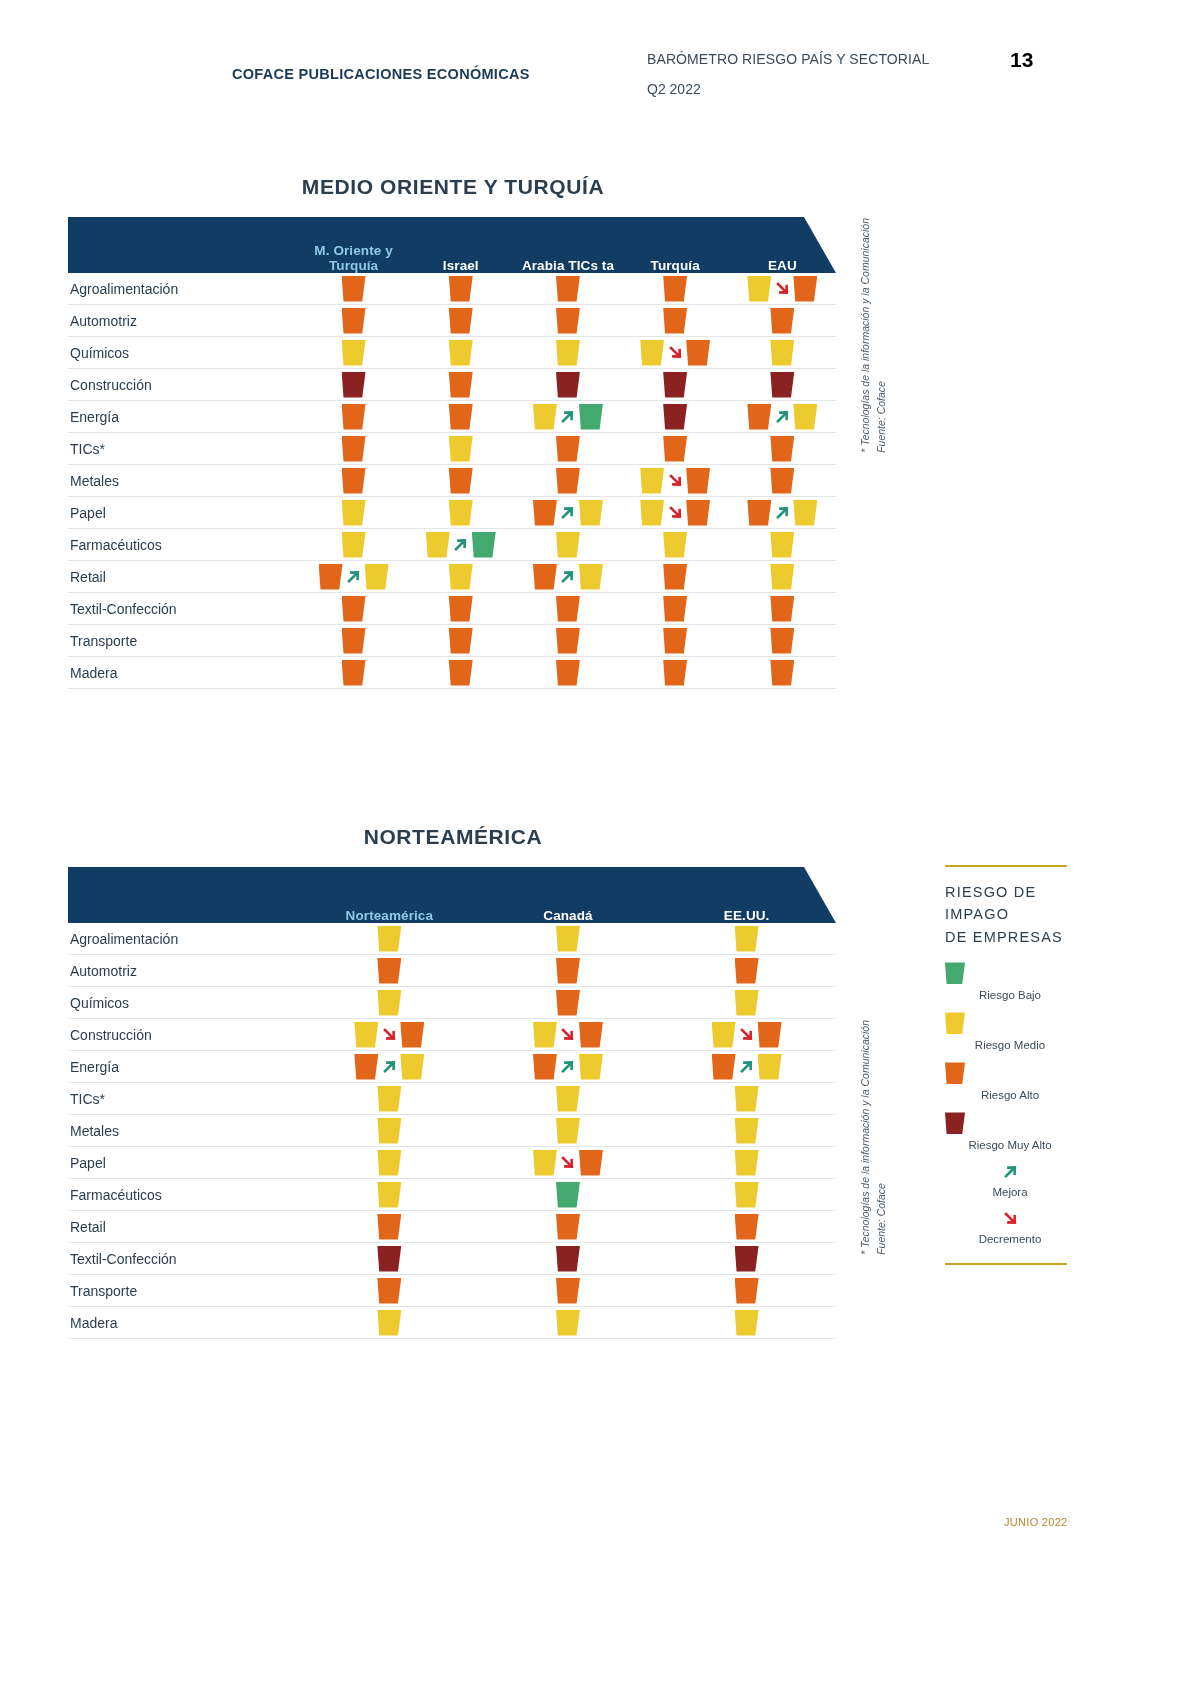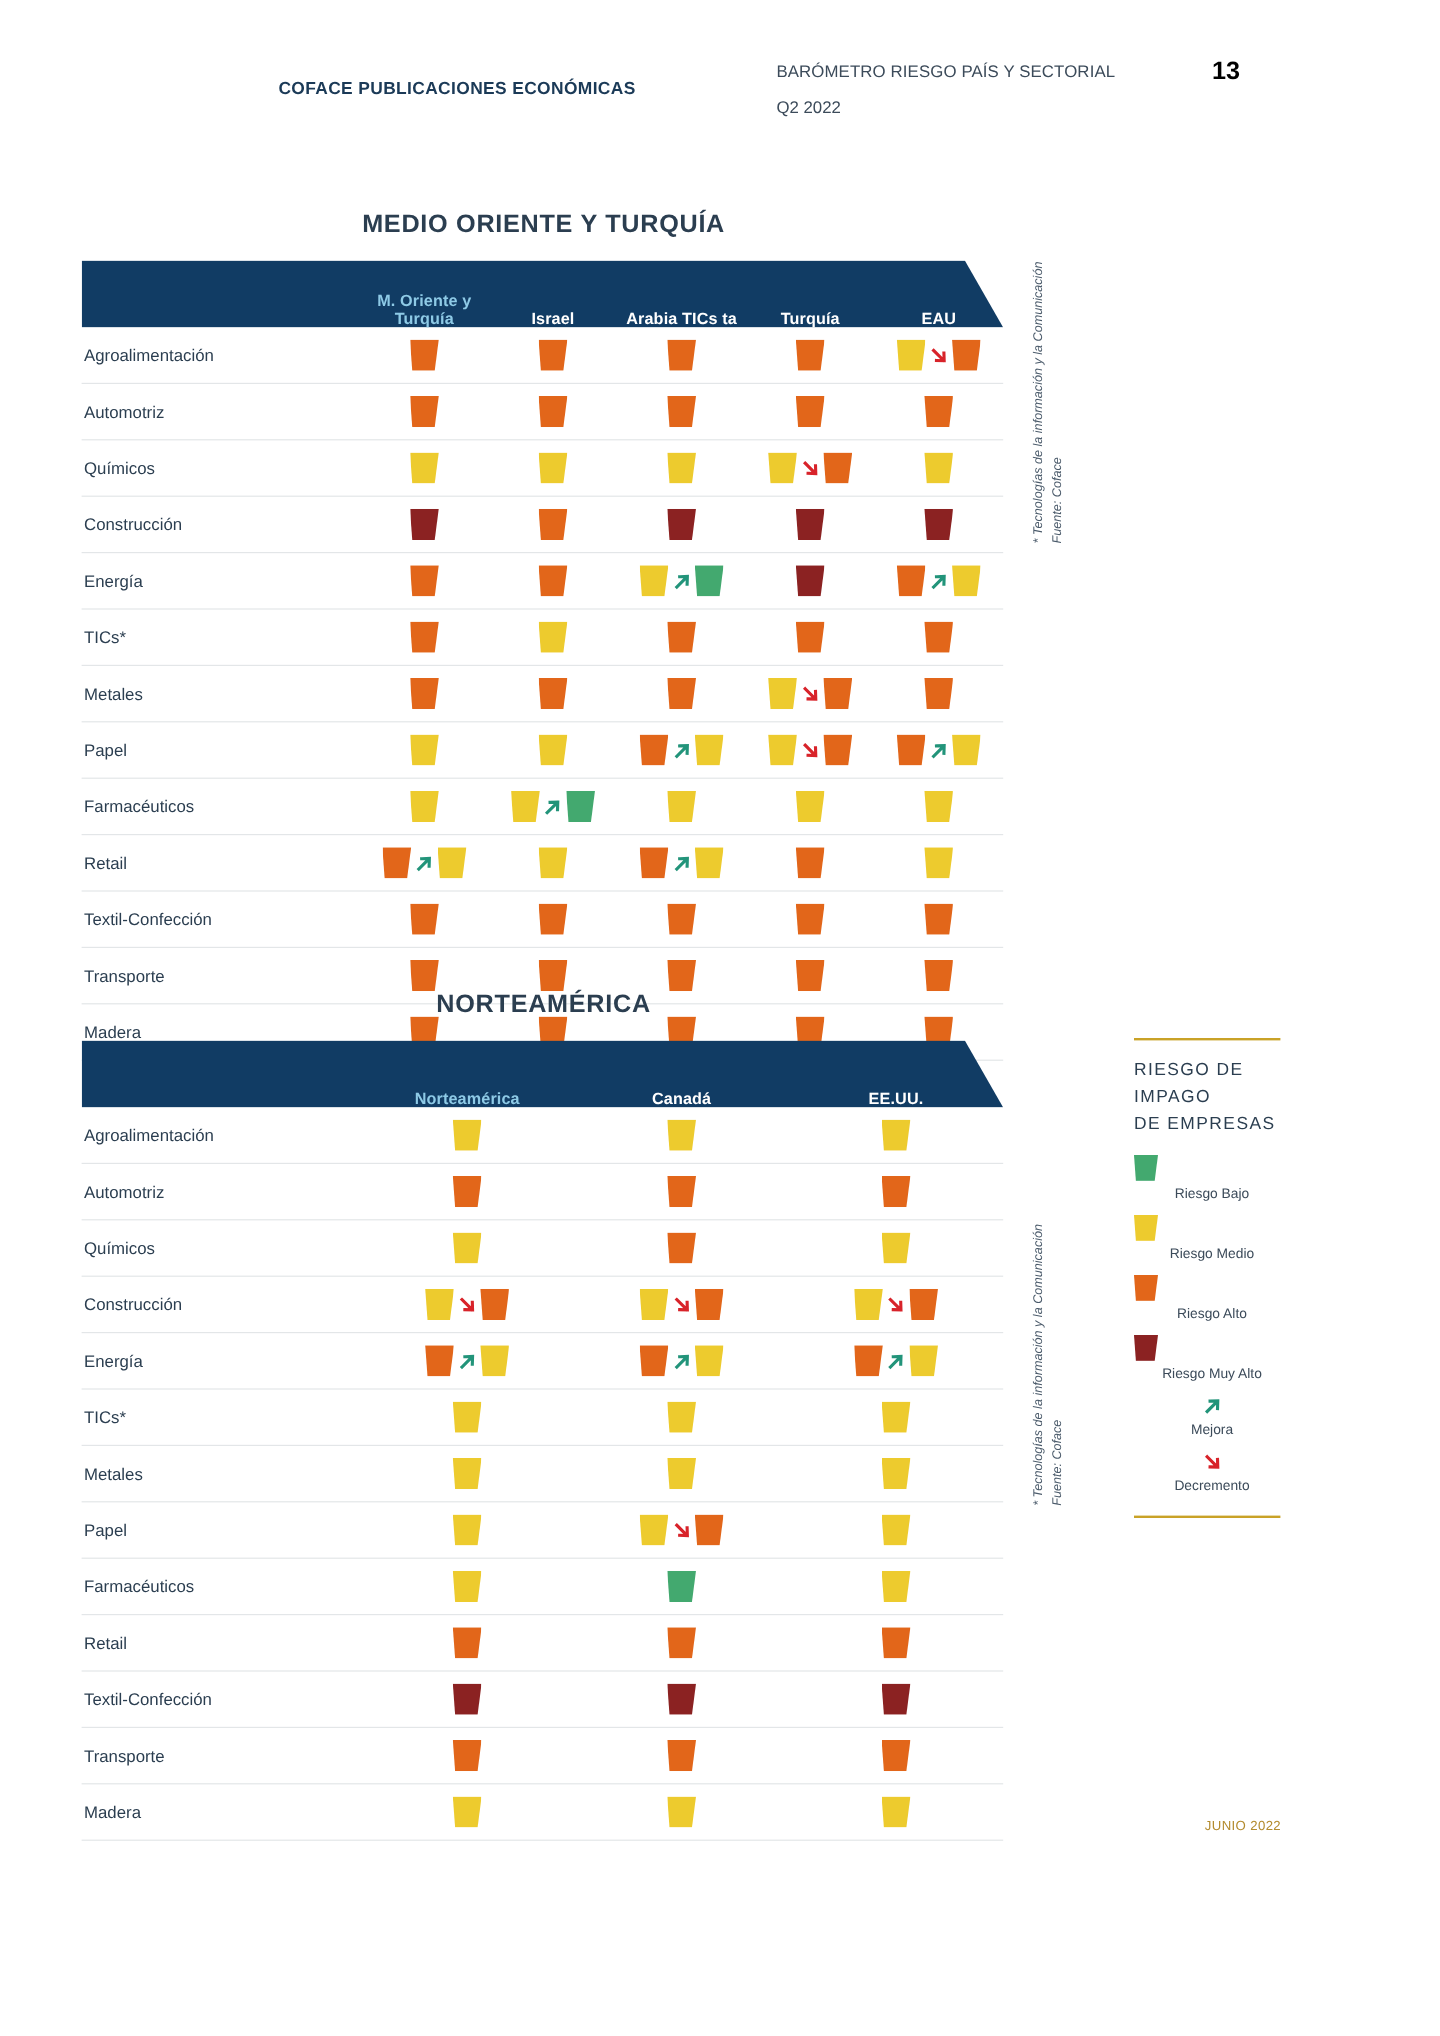--- a/index.html
+++ b/index.html
@@ -105,23 +105,22 @@
     font-weight: bold;
     color: #ffffff;
     letter-spacing: 0.1px;
   }
   .th.region { color: #8ecae6; }
   .th.rowlabel { flex: none; }
 
   .trow {
     display: flex;
     align-items: center;
-    height: 47px;
+    height: 32px;
     border-bottom: 1px solid #e3e6e8;
-    justify-content: center;
   }
   .trow .cell-label {
     font-size: 14px;
     color: #2b3e50;
     padding-left: 2px;
     flex: none;
   }
   .cell {
     display: flex;
     align-items: center;

